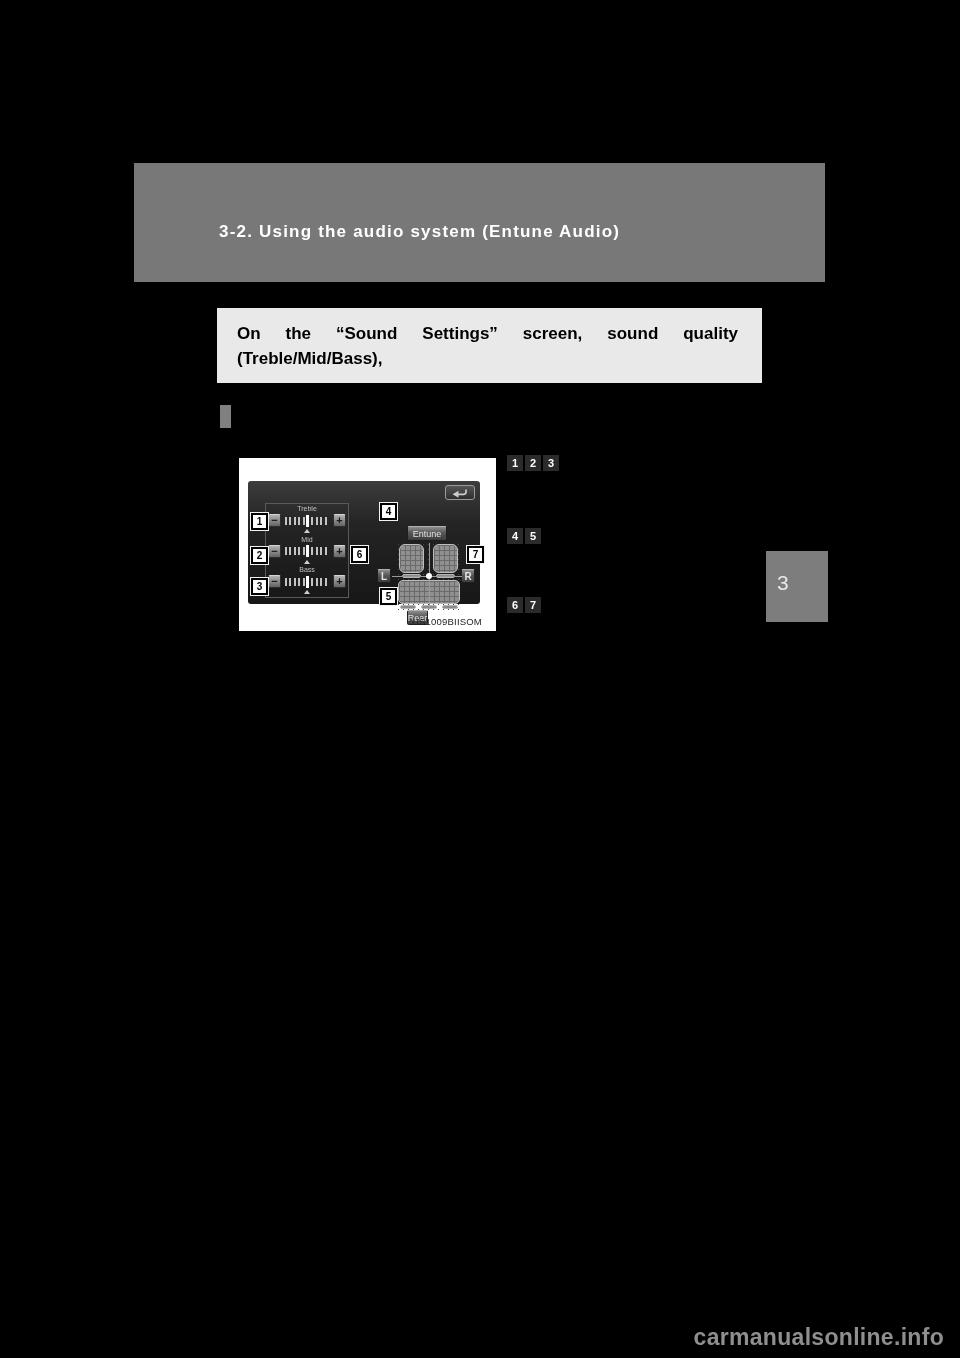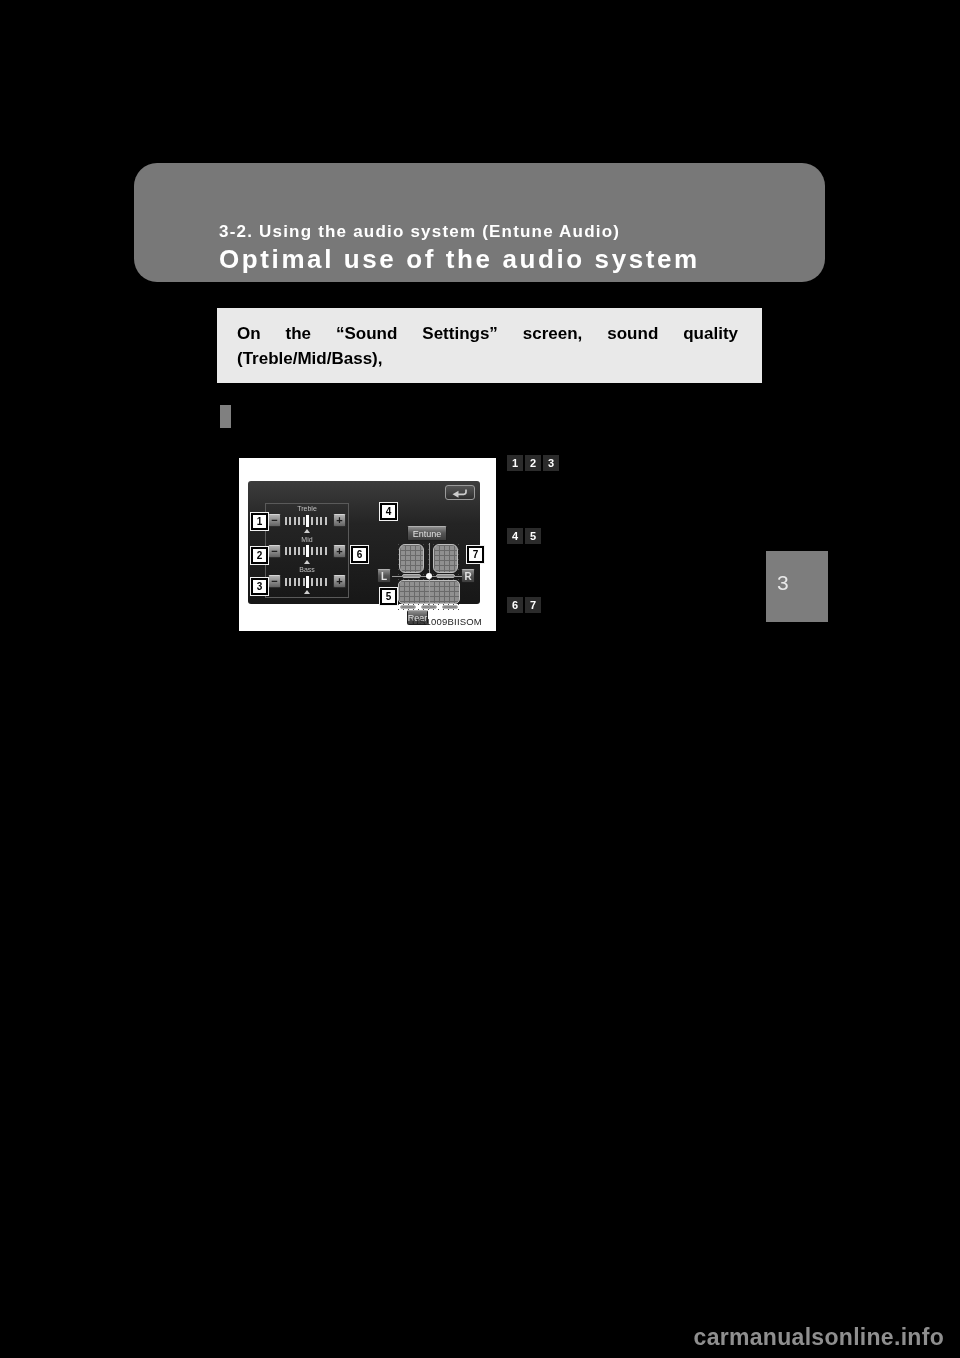--- a/index.html
+++ b/index.html
@@ -1,21 +1,21 @@
 <!DOCTYPE html>
 <html><head>
 <meta charset="utf-8">
 <style>
   html,body{margin:0;padding:0;background:#000;}
   .page{position:relative;width:960px;height:1358px;background:#000;overflow:hidden;
         font-family:"Liberation Sans",sans-serif;}
 
   
   .header-band{position:absolute;left:134px;top:163px;width:691px;height:119px;
-               background:#787878;box-sizing:border-box;padding:59px 0 0 85px;border-radius:23px;}
+               background:#787878;box-sizing:border-box;padding:59px 0 0 85px;}
   .breadcrumb{color:#fff;font-size:17px;font-weight:bold;letter-spacing:1.2px;line-height:20px;}
   .page-title{color:#fff;font-size:26px;font-weight:bold;letter-spacing:2.6px;line-height:30px;margin-top:2px;}
 
   
   .intro-box{position:absolute;left:217px;top:308px;width:545px;height:75px;background:#e9e9e9;
              box-sizing:border-box;padding:13px 24px 0 20px;color:#000;}
   .intro-line{display:block;font-size:17px;font-weight:bold;line-height:25px;}
   .intro-line.justify{text-align:justify;text-align-last:justify;}
 
   
@@ -96,21 +96,20 @@
   
   .watermark{position:absolute;right:16px;bottom:7px;color:#8f8f8f;font-size:23px;font-weight:bold;letter-spacing:0.3px;}
 </style>
 </head>
 <body>
 
 <div class="page">
 
   <div class="header-band">
     <div class="breadcrumb">3-2. Using the audio system (Entune Audio)</div>
-    <div class="page-title">Optimal use of the audio system</div>
   </div>
 
   <div class="intro-box">
     <span class="intro-line justify">On the “Sound Settings” screen, sound quality (Treble/Mid/Bass),</span>
   </div>
 
   <div class="section-bullet"></div>
 
   <div class="figure">
     <div class="screen">

